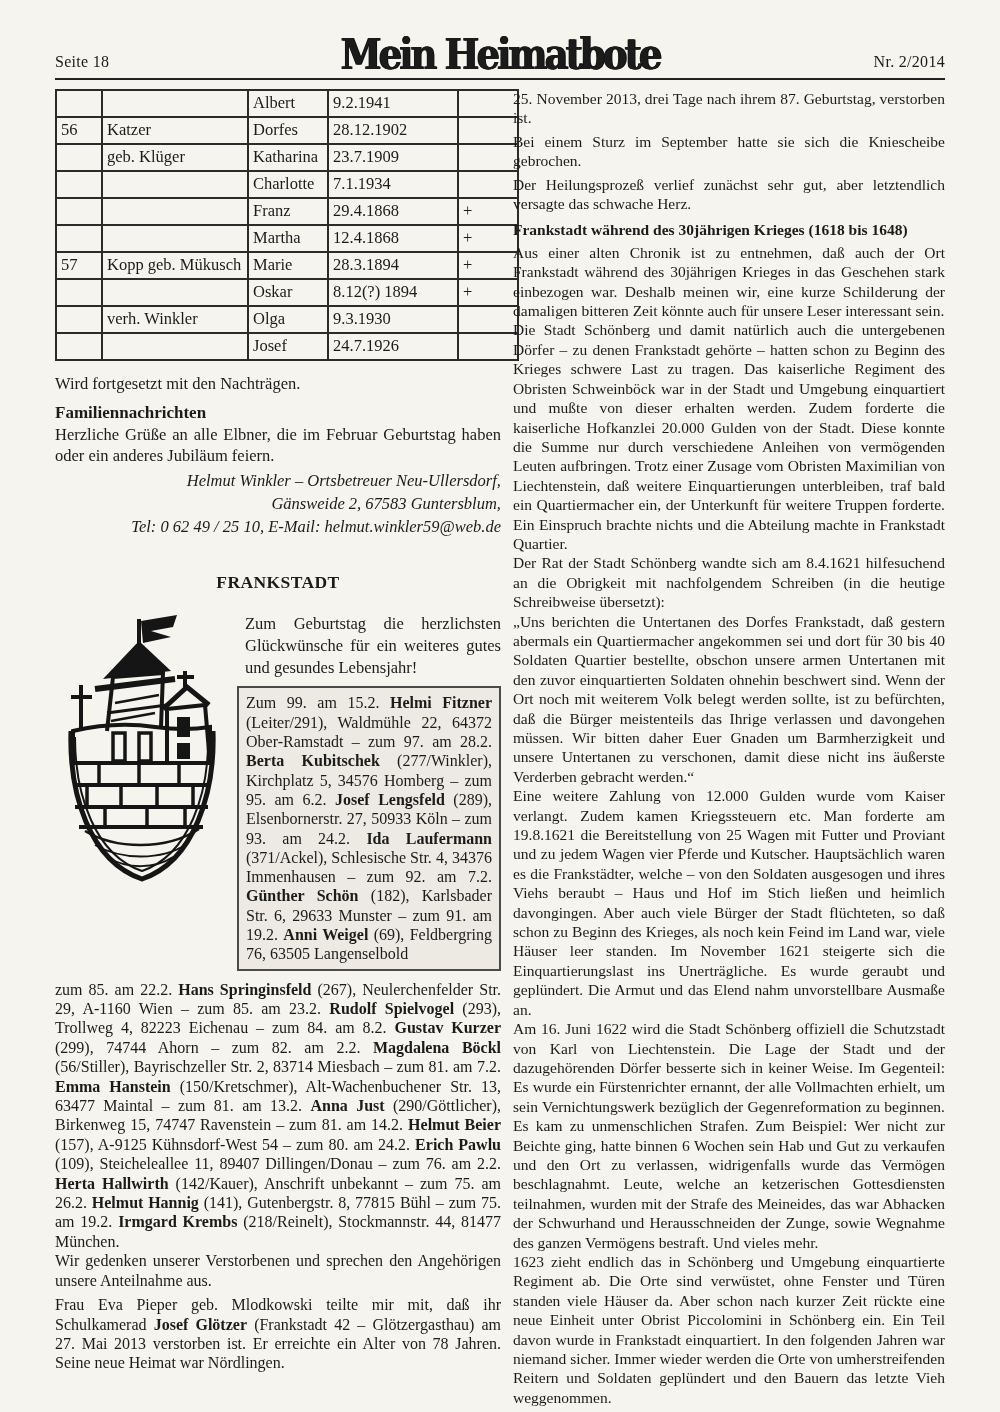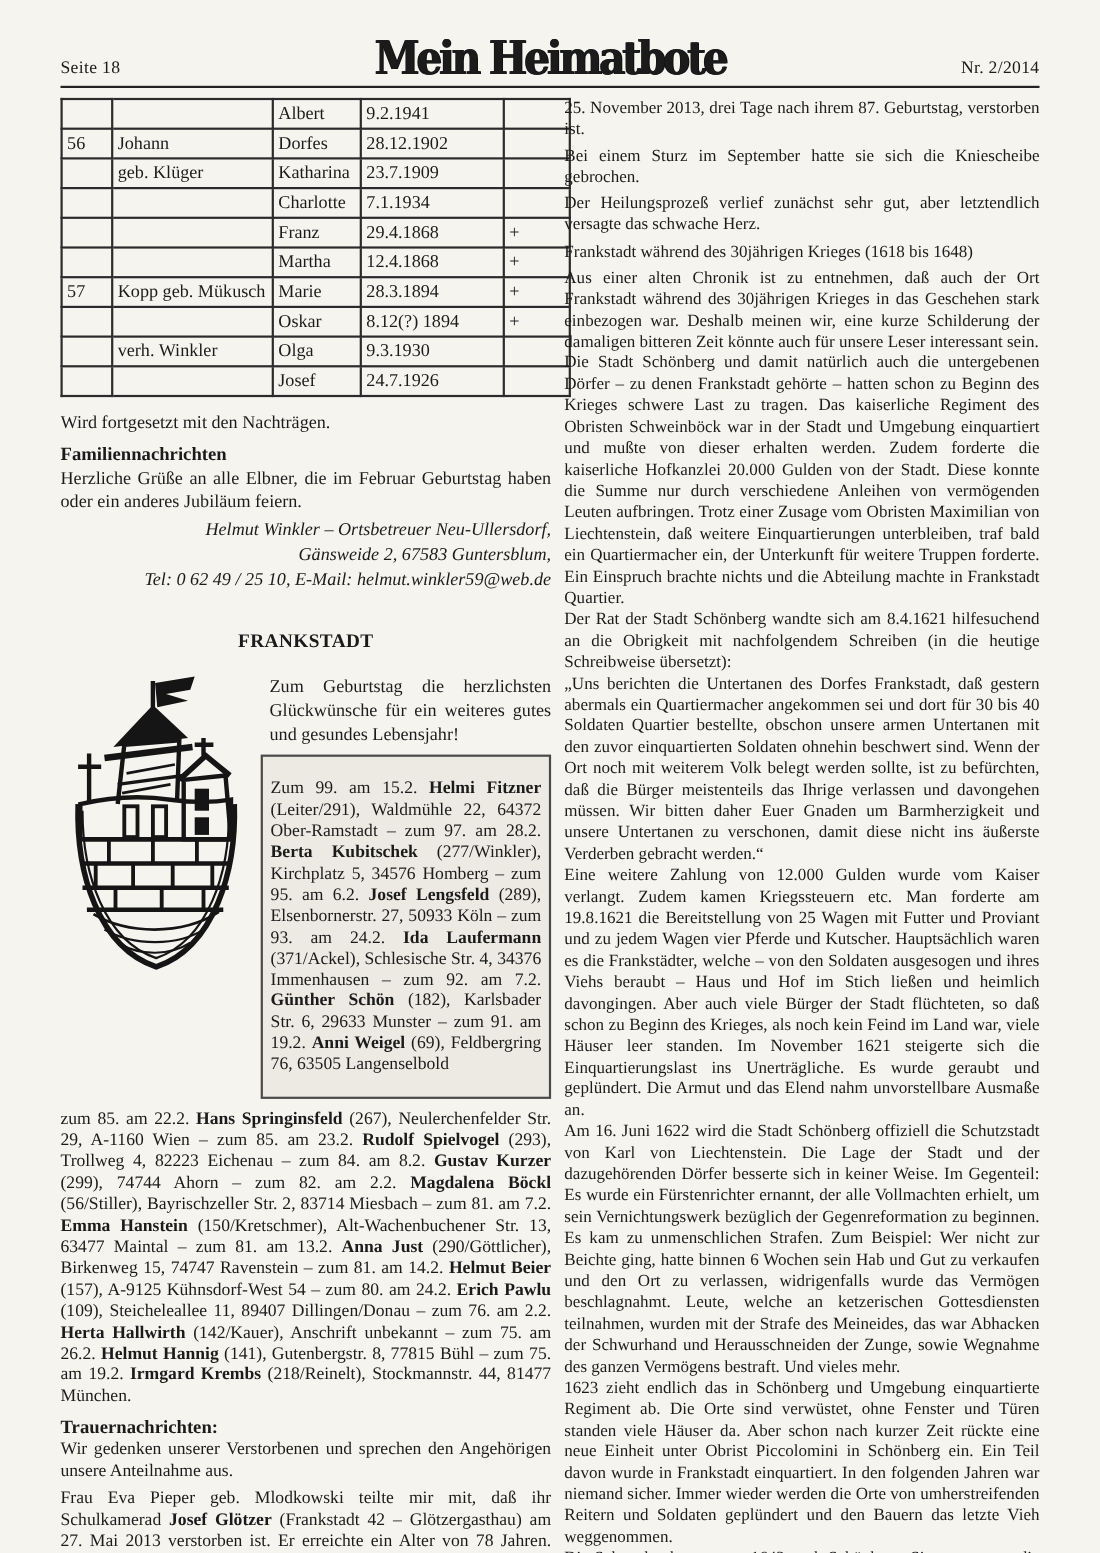--- a/index.html
+++ b/index.html
@@ -45,29 +45,29 @@
   .greet{font-size:16.5px;line-height:1.3;text-align:justify;margin:1px 0 2px;}
   .contact{font-style:italic;text-align:right;font-size:16.5px;line-height:1.4;}
 
   .frank-title{text-align:center;font-weight:bold;font-size:17.5px;letter-spacing:.4px;margin:34px 0 9px;}
   .media{display:flex;gap:8px;margin-top:20px;}
   .coa{width:174px;flex:none;}
   .media-right{flex:1;}
   .intro{font-size:16.5px;line-height:1.32;text-align:justify;margin:0 0 8px 8px;}
   .bday-box{
     border:2px solid #4a4a4a;background:#eceae2;
-    padding:19px 7px;font-size:16px;line-height:19.3px;text-align:justify;hyphens:auto;
+    padding:5px 7px;font-size:16px;line-height:19.3px;text-align:justify;hyphens:auto;
   }
   .bday-list{font-size:16px;line-height:19.4px;text-align:justify;hyphens:auto;margin-top:9px;}
   .obit-title{font-size:17px;font-weight:bold;margin:9px 0 0;}
   .obit-p{font-size:16px;line-height:19.4px;text-align:justify;hyphens:auto;margin:0 0 5px;}
 
   
   .col-right p{margin:0 0 4px;}
-  .war-title{font-weight:normal;font-size:15.5px;white-space:nowrap;margin:7px 0 3px;}
+  .war-title{font-weight:bold;font-size:15.5px;white-space:nowrap;margin:7px 0 3px;}
   .col-right p.war{margin:0;}
   .b{font-weight:bold;}
 </style>
 </head>
 <body>
 
 <div class="sheet">
 
   <div class="header">
     <div class="hdr-side">Seite 18</div>
@@ -83,21 +83,21 @@
         <tbody>
           <tr>
               <td class="c-nr"></td>
               <td class="c-family"></td>
               <td class="c-given">Albert</td>
               <td class="c-date">9.2.1941</td>
               <td class="c-cross"></td>
             </tr>
           <tr>
               <td class="c-nr">56</td>
-              <td class="c-family">Johann</td>
+              <td class="c-family">Katzer</td>
               <td class="c-given">Dorfes</td>
               <td class="c-date">28.12.1902</td>
               <td class="c-cross"></td>
             </tr>
           <tr>
               <td class="c-nr"></td>
               <td class="c-family">geb. Klüger</td>
               <td class="c-given">Katharina</td>
               <td class="c-date">23.7.1909</td>
               <td class="c-cross"></td>
@@ -204,21 +204,20 @@
           </svg>
         </div>
         <div class="media-right">
           <div class="intro">Zum Geburtstag die herzlichsten Glückwünsche für ein weiteres gutes und gesundes Lebensjahr!</div>
           <div class="bday-box"><span>Zum 99. am 15.2. </span><span class="b">Helmi Fitzner</span><span> (Leiter/291), Waldmühle 22, 64372 Ober-Ramstadt – zum 97. am 28.2. </span><span class="b">Berta Kubitschek</span><span> (277/Winkler), Kirchplatz 5, 34576 Homberg – zum 95. am 6.2. </span><span class="b">Josef Lengsfeld</span><span> (289), Elsenbornerstr. 27, 50933 Köln – zum 93. am 24.2. </span><span class="b">Ida Laufermann</span><span> (371/Ackel), Schlesische Str. 4, 34376 Immenhausen – zum 92. am 7.2. </span><span class="b">Günther Schön</span><span> (182), Karlsbader Str. 6, 29633 Munster – zum 91. am 19.2. </span><span class="b">Anni Weigel</span><span> (69), Feldbergring 76, 63505 Langenselbold</span></div>
         </div>
       </div>
 
       <div class="bday-list"><span>zum 85. am 22.2. </span><span class="b">Hans Springinsfeld</span><span> (267), Neulerchenfelder Str. 29, A-1160 Wien – zum 85. am 23.2. </span><span class="b">Rudolf Spielvogel</span><span> (293), Trollweg 4, 82223 Eichenau – zum 84. am 8.2. </span><span class="b">Gustav Kurzer</span><span> (299), 74744 Ahorn – zum 82. am 2.2. </span><span class="b">Magdalena Böckl</span><span> (56/Stiller), Bayrischzeller Str. 2, 83714 Miesbach – zum 81. am 7.2. </span><span class="b">Emma Hanstein</span><span> (150/Kretschmer), Alt-Wachenbuchener Str. 13, 63477 Maintal – zum 81. am 13.2. </span><span class="b">Anna Just</span><span> (290/Göttlicher), Birkenweg 15, 74747 Ravenstein – zum 81. am 14.2. </span><span class="b">Helmut Beier</span><span> (157), A-9125 Kühnsdorf-West 54 – zum 80. am 24.2. </span><span class="b">Erich Pawlu</span><span> (109), Steicheleallee 11, 89407 Dillingen/Donau – zum 76. am 2.2. </span><span class="b">Herta Hallwirth</span><span> (142/Kauer), Anschrift unbekannt – zum 75. am 26.2. </span><span class="b">Helmut Hannig</span><span> (141), Gutenbergstr. 8, 77815 Bühl – zum 75. am 19.2. </span><span class="b">Irmgard Krembs</span><span> (218/Reinelt), Stockmannstr. 44, 81477 München.</span></div>
 
-      <div class="obit-title">Trauernachrichten:</div>
       <div class="obit-p">Wir gedenken unserer Verstorbenen und sprechen den Angehörigen unsere Anteilnahme aus.</div>
       <div class="obit-p"><span>Frau Eva Pieper geb. Mlodkowski teilte mir mit, daß ihr Schulkamerad </span><span class="b">Josef Glötzer</span><span> (Frankstadt 42 – Glötzergasthau) am 27. Mai 2013 verstorben ist. Er erreichte ein Alter von 78 Jahren. Seine neue Heimat war Nördlingen.</span></div>
 
     </div>
 
     <div class="col-right">
       <p>25. November 2013, drei Tage nach ihrem 87. Geburtstag, verstorben ist.</p>
       <p>Bei einem Sturz im September hatte sie sich die Kniescheibe gebrochen.</p>
       <p>Der Heilungsprozeß verlief zunächst sehr gut, aber letztendlich versagte das schwache Herz.</p>
 

